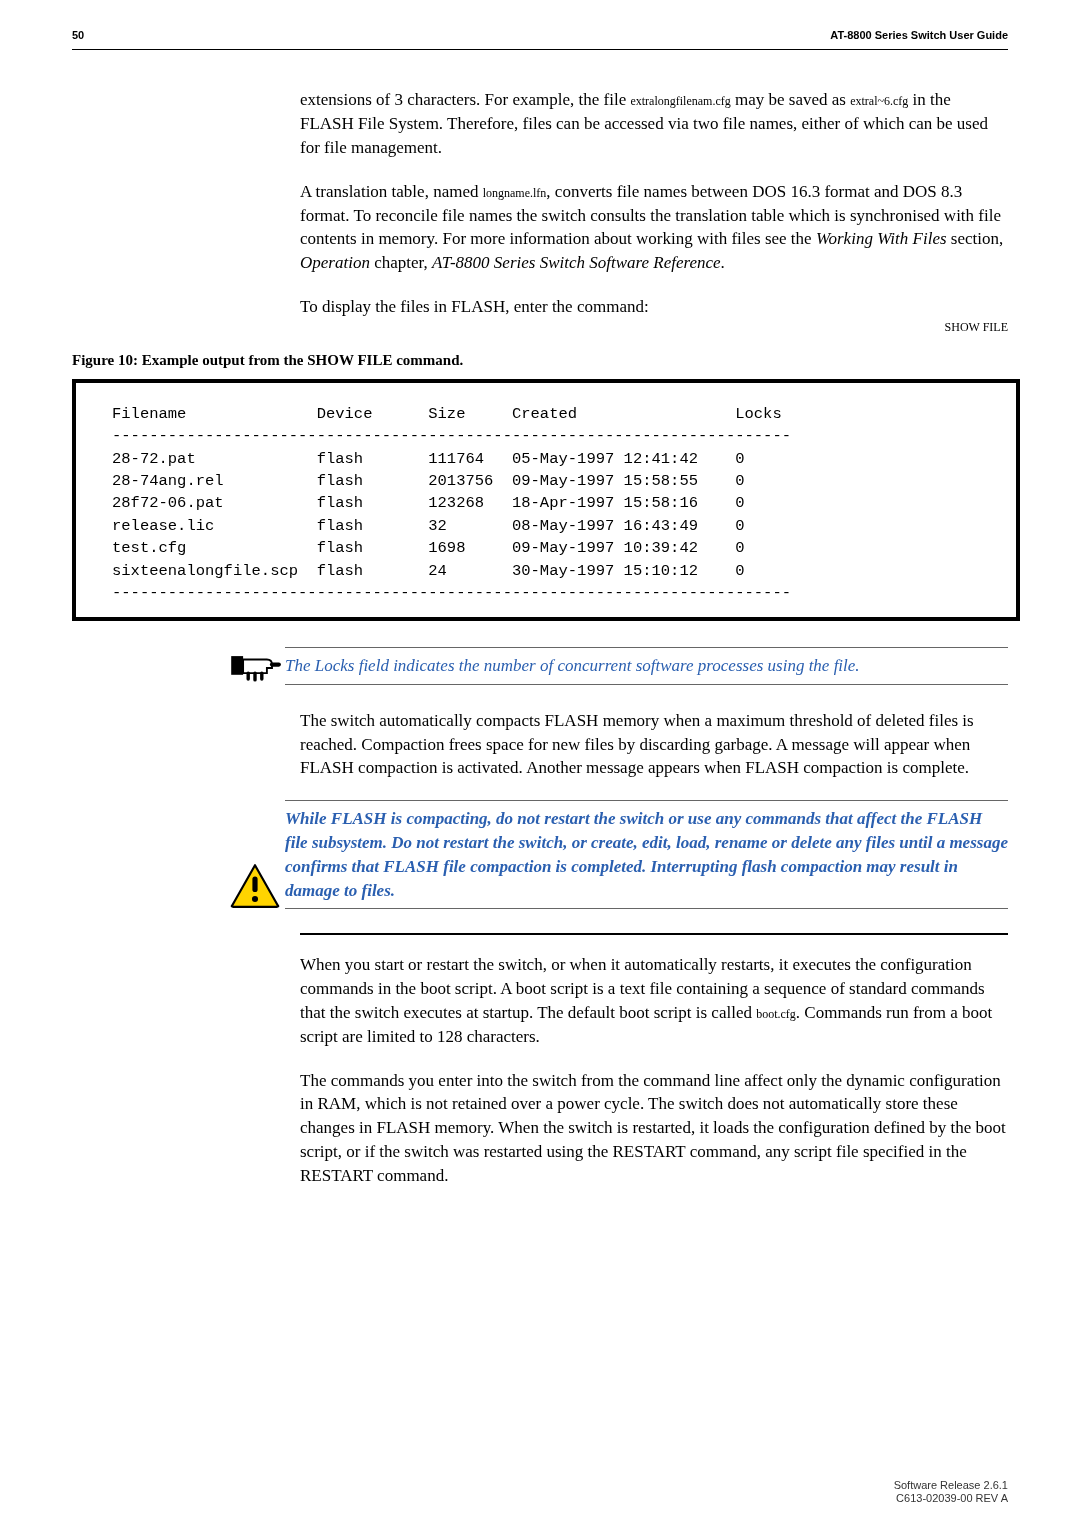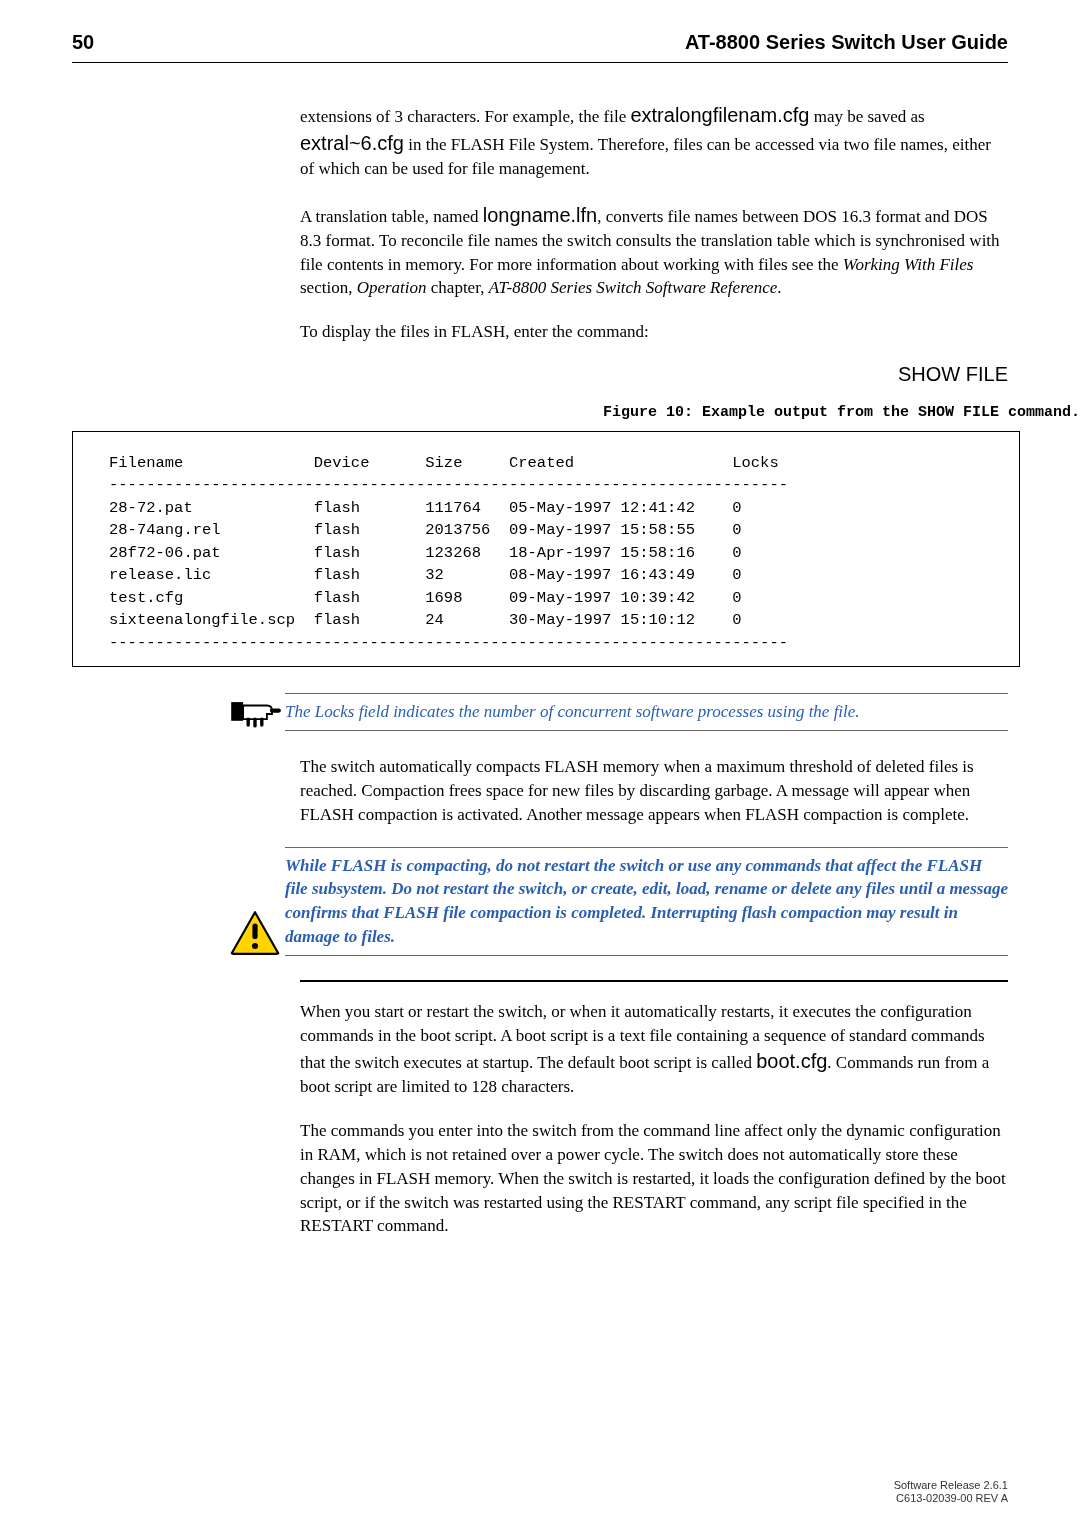--- a/index.html
+++ b/index.html
@@ -12,45 +12,44 @@
     position: relative;
     font-size: 17px;
     line-height: 1.4;
   }
   .page-header {
     display: flex;
     justify-content: space-between;
     padding: 28px 72px 6px 72px;
     font-family: Arial, Helvetica, sans-serif;
     font-weight: bold;
-    font-size: 20px;
+    font-size: 11px;
   }
   .page-header .title { text-align: left; }
   .header-rule {
     margin: 0 72px 38px 72px;
     border: none;
     border-top: 1px solid #000;
   }
   .content-col {
     margin-left: 300px;
     margin-right: 72px;
   }
   .para { margin-bottom: 20px; text-align: left; }
-  .mono { font-family: Liberation Sans, sans-serif; font-size: 20px; }
+  .mono { font-family: Liberation Serif, serif; font-size: 12px; }
   .cmd-indent { margin-left: 40px; margin-top: -10px; margin-bottom: 14px; text-align: right; }
   .fig-caption {
-    font-family: Liberation Mono, monospace;
+    font-family: Liberation Serif, serif;
     font-weight: bold;
     font-size: 15px;
     margin: 6px 0 8px 72px;
-    text-align: right;
   }
   .code-box {
     margin: 0 60px 26px 72px;
-    border: 1px solid #000000;
+    border: 4px solid #000000;
     padding: 20px 18px 12px 36px;
     font-family: 'Courier New', Courier, monospace;
     font-size: 15.5px;
     line-height: 1.45;
     white-space: pre;
   }
   .note-row {
     display: flex;
     margin-left: 225px;
     margin-right: 72px;
@@ -107,21 +106,21 @@
 
 <div class="content-col">
   <p class="para">
     <span>extensions of 3 characters. For example, the file </span><span class="mono">extralongfilenam.cfg</span><span> may be saved as </span><span class="mono">extral~6.cfg</span><span> in the FLASH File System. Therefore, files can be accessed via two file names, either of which can be used for file management.</span>
   </p>
 
   <p class="para">
     <span>A translation table, named </span><span class="mono">longname.lfn</span><span>, converts file names between DOS 16.3 format and DOS 8.3 format. To reconcile file names the switch consults the translation table which is synchronised with file contents in memory. For more information about working with files see the </span><em>Working With Files</em><span> section, </span><em>Operation</em><span> chapter, </span><em>AT-8800 Series Switch Software Reference</em><span>.</span>
   </p>
 
-  <p class="para" style="margin-bottom:26px">To display the files in FLASH, enter the command:</p>
+  <p class="para" style="margin-bottom:10px">To display the files in FLASH, enter the command:</p>
   <p class="mono cmd-indent">SHOW FILE</p>
 </div>
 
 <div class="fig-caption">Figure 10: Example output from the SHOW FILE command.</div>
 
 <div class="code-box" id="code-box">Filename              Device      Size     Created                 Locks
 -------------------------------------------------------------------------
 28-72.pat             flash       111764   05-May-1997 12:41:42    0
 28-74ang.rel          flash       2013756  09-May-1997 15:58:55    0
 28f72-06.pat          flash       123268   18-Apr-1997 15:58:16    0

